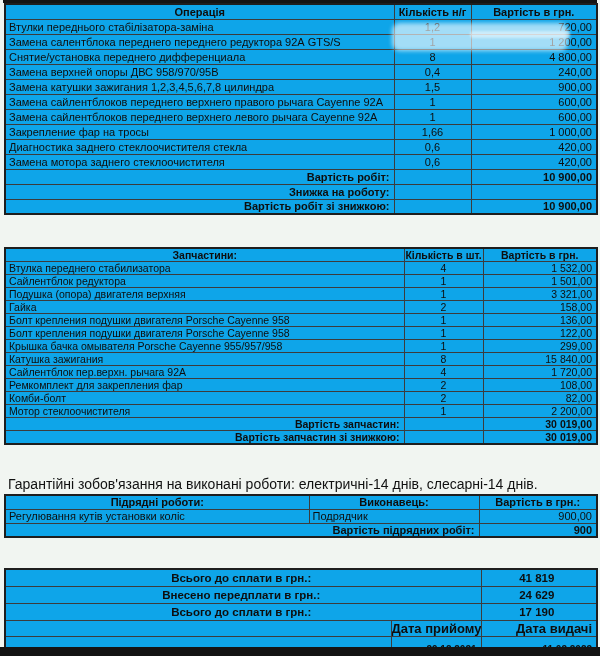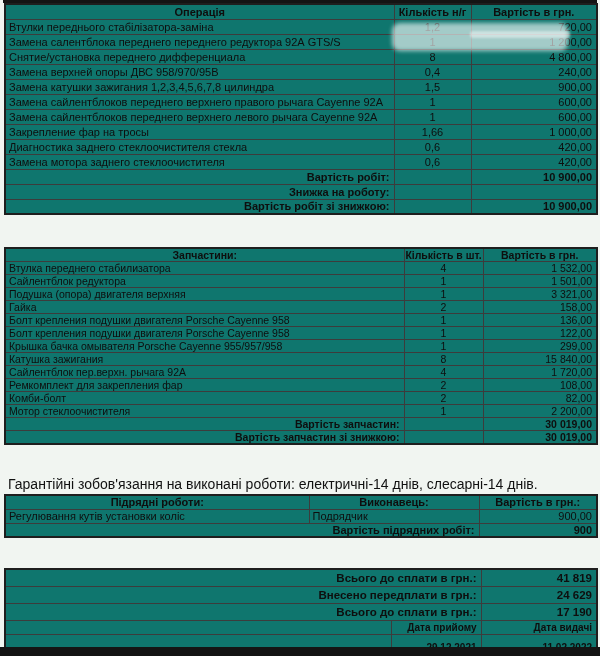--- a/index.html
+++ b/index.html
@@ -9,21 +9,21 @@
     background:#f1f5f1;
     font-family:"Liberation Sans", sans-serif;
     color:#0e0e0e;
   }
   .crop-bar { position:absolute; background:#141414; }
   #top-bar { top:0; left:3px; right:3px; height:3px; }
   #bottom-bar { top:647px; left:0; right:0; height:9px; }
 
   table {
     position:absolute; border-collapse:collapse; table-layout:fixed;
-    background:#0f766e; border:2px solid #1e1e1e;
+    background:#0ea5e9; border:2px solid #1e1e1e;
   }
   td, th {
     border:1px solid #3c3c3c; overflow:hidden; white-space:nowrap;
     vertical-align:middle;
   }
   th { font-weight:bold; text-align:center; }
   .name { text-align:left; padding-left:3px; }
   .qty  { text-align:center; }
   .num  { text-align:right; padding-right:4px; }
   .sum-label { text-align:right; font-weight:bold; padding-right:4px; }
@@ -40,23 +40,23 @@
   #warranty {
     position:absolute; top:476px; left:8px; font-size:14px; color:#111;
   }
 
   #contract { top:494px; left:4px; width:592px; font-size:11px; }
   #contract td, #contract th { height:14px; }
   #contract .c1 { width:304px; } #contract .c2 { width:170px; } #contract .c3 { width:118px; }
 
   #totals { top:568px; left:4px; width:592px; font-size:11.5px; }
   #totals td { font-weight:bold; }
-  #totals .trow td { height:17px; }
+  #totals .trow td { height:17px;text-align:center; }
   #totals .ca { width:386px; } #totals .cb { width:90px; } #totals .cc { width:116px; }
-  #totals .dlabel td { height:14px; font-size:10px; }
+  #totals .dlabel td { height:14px; font-size:13px; }
   #totals .dval td { height:28px; font-size:10px; }
 
   #watermark {
     position:absolute; top:23px; left:392px; width:176px; height:28px;
     background:rgba(255,255,255,0.62); border-radius:8px;
     filter:blur(2px); pointer-events:none;
   }
   #watermark2 {
     position:absolute; top:31px; left:470px; width:100px; height:7px;
     background:rgba(255,255,255,0.45); border-radius:3px; filter:blur(1px);

